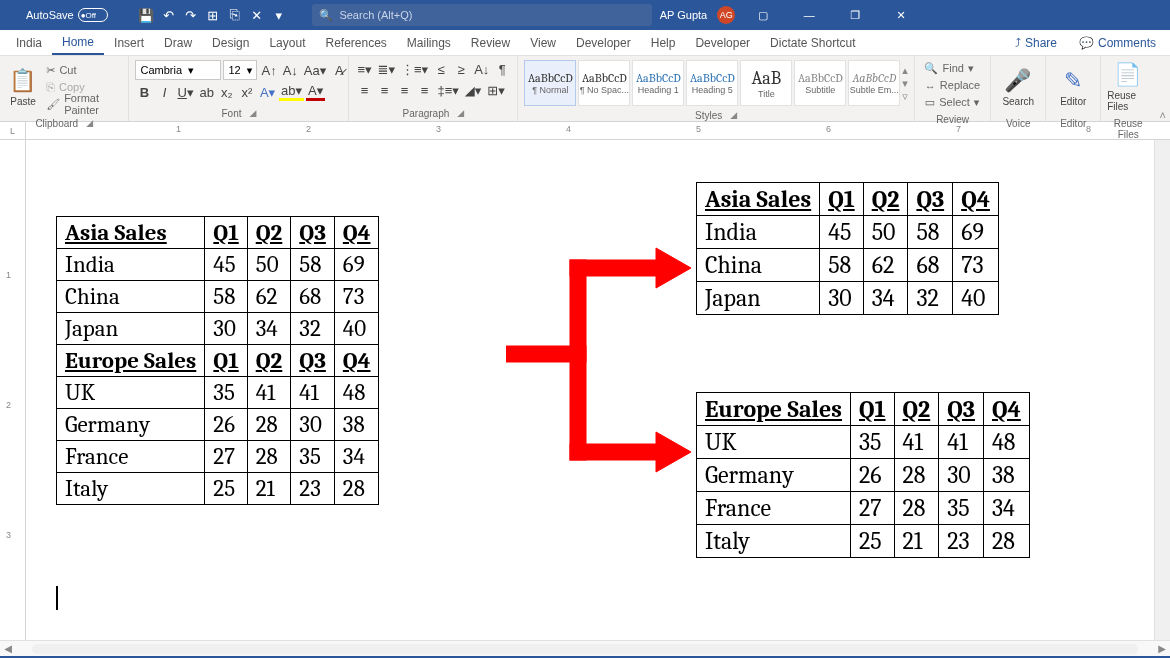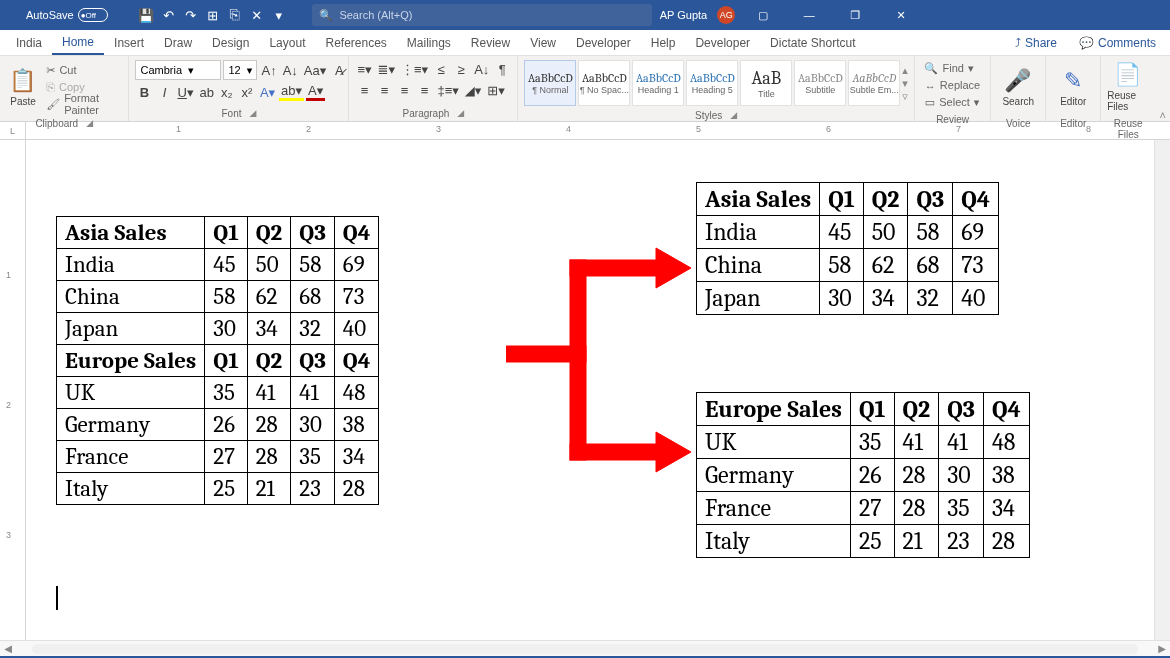--- a/index.html
+++ b/index.html
@@ -49,21 +49,21 @@
 
 
 .doc-area { position: relative; height: 500px; background: #fff; display:flex; }
 .ruler-v { width:26px; border-right:1px solid #d4d4d4; background:#fff; position:relative; font-size:9px; color:#888;}
 .ruler-v span { position:absolute; left:6px; }
 .page { flex:1; position:relative; background:#fff; }
 
 
 .word-table { border-collapse: collapse; font-family: Cambria, Georgia, serif; }
 .word-table td, .word-table th { border: 1.5px solid #000; padding: 2px 8px; text-align: left; font-weight: normal; }
-.word-table th { font-weight: bold; }
+.word-table th { font-weight: bold; text-decoration: underline; }
 .t-left { position:absolute; left:30px; top:76px; font-size: 23px; }
 .t-asia { position:absolute; left:670px; top:42px; font-size: 24px; }
 .t-europe { position:absolute; left:670px; top:252px; font-size: 24px; }
 .cursor-line { position:absolute; left:30px; top:446px; width:2px; height:24px; background:#000; }
 
 
 .arrow-svg { position:absolute; left:480px; top:90px; }
 
 
 .scroll-v { position:absolute; right:0; top:0; width:16px; height:500px; background:#f0f0f0; border-left:1px solid #e1e1e1;}

